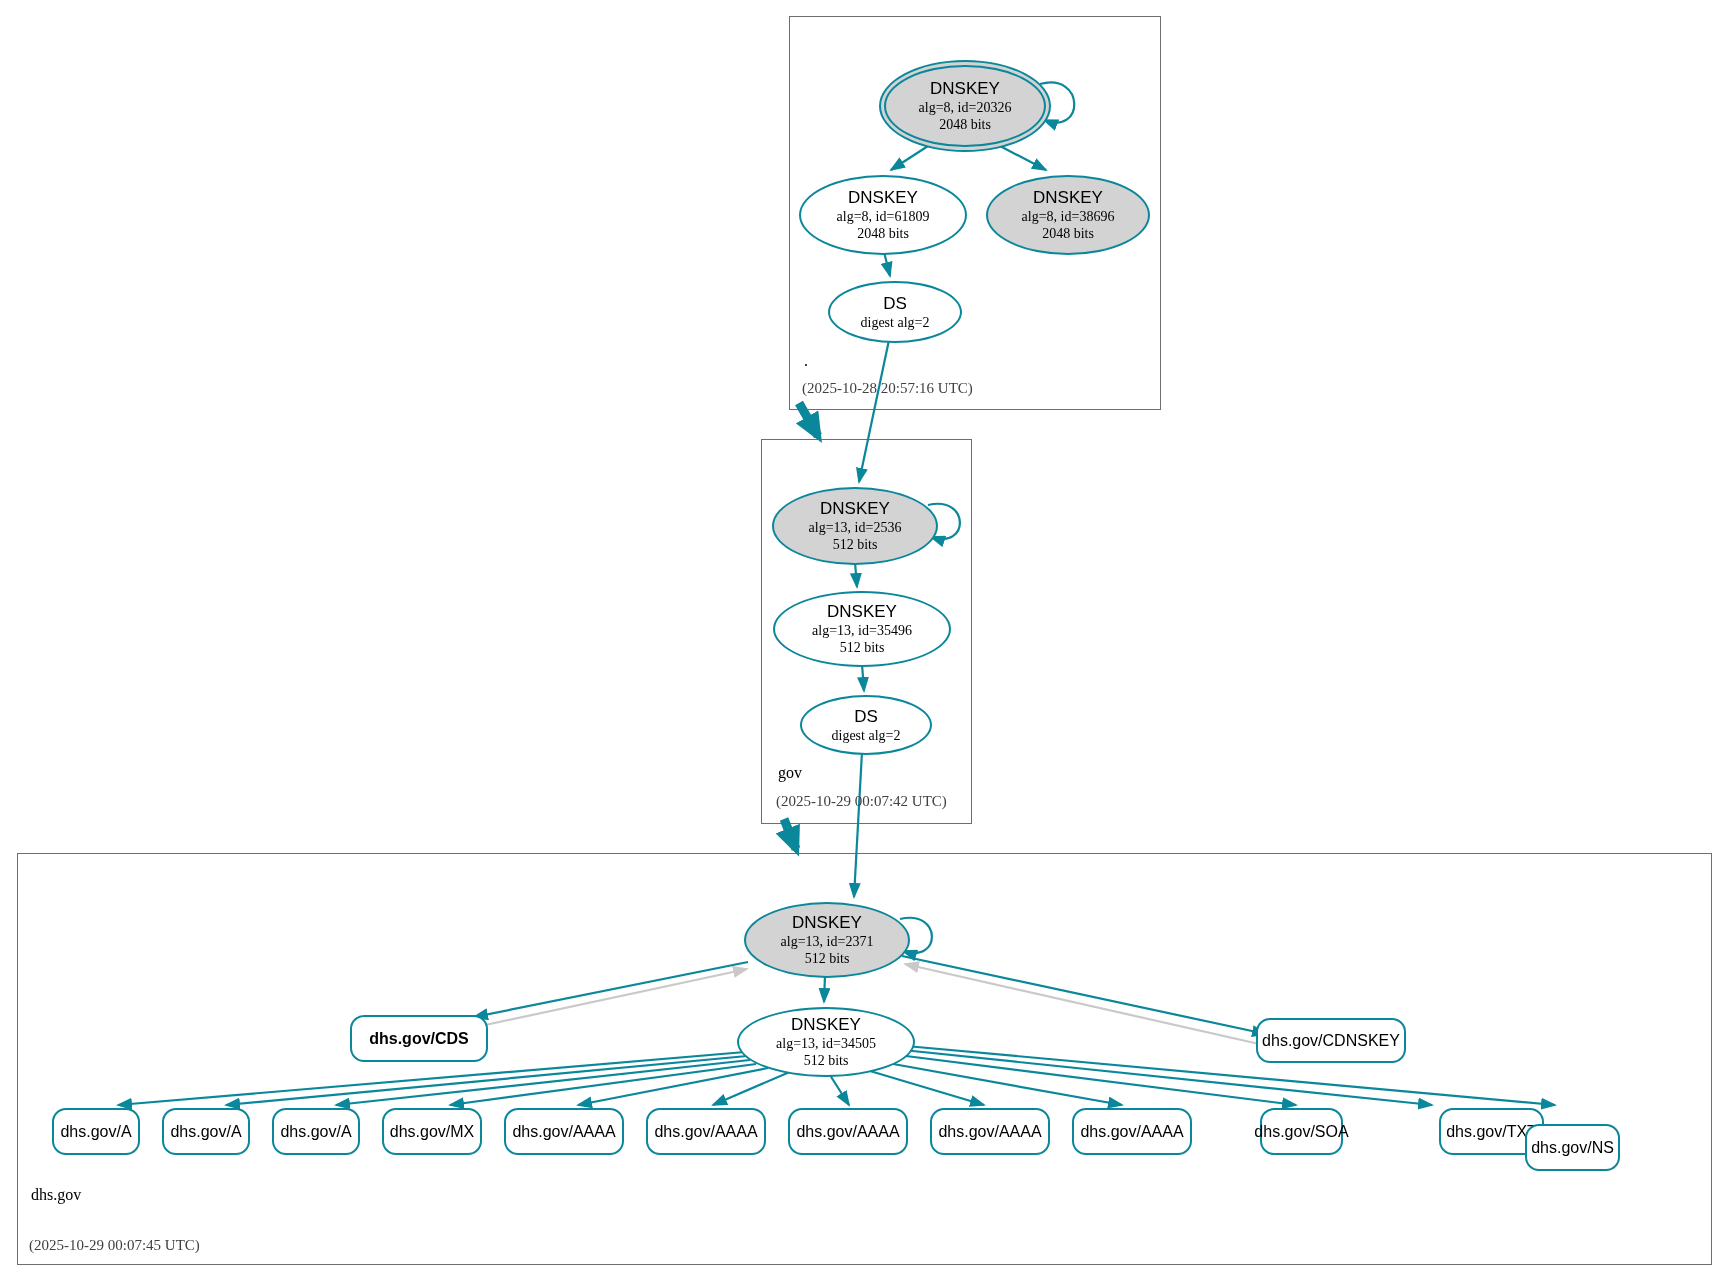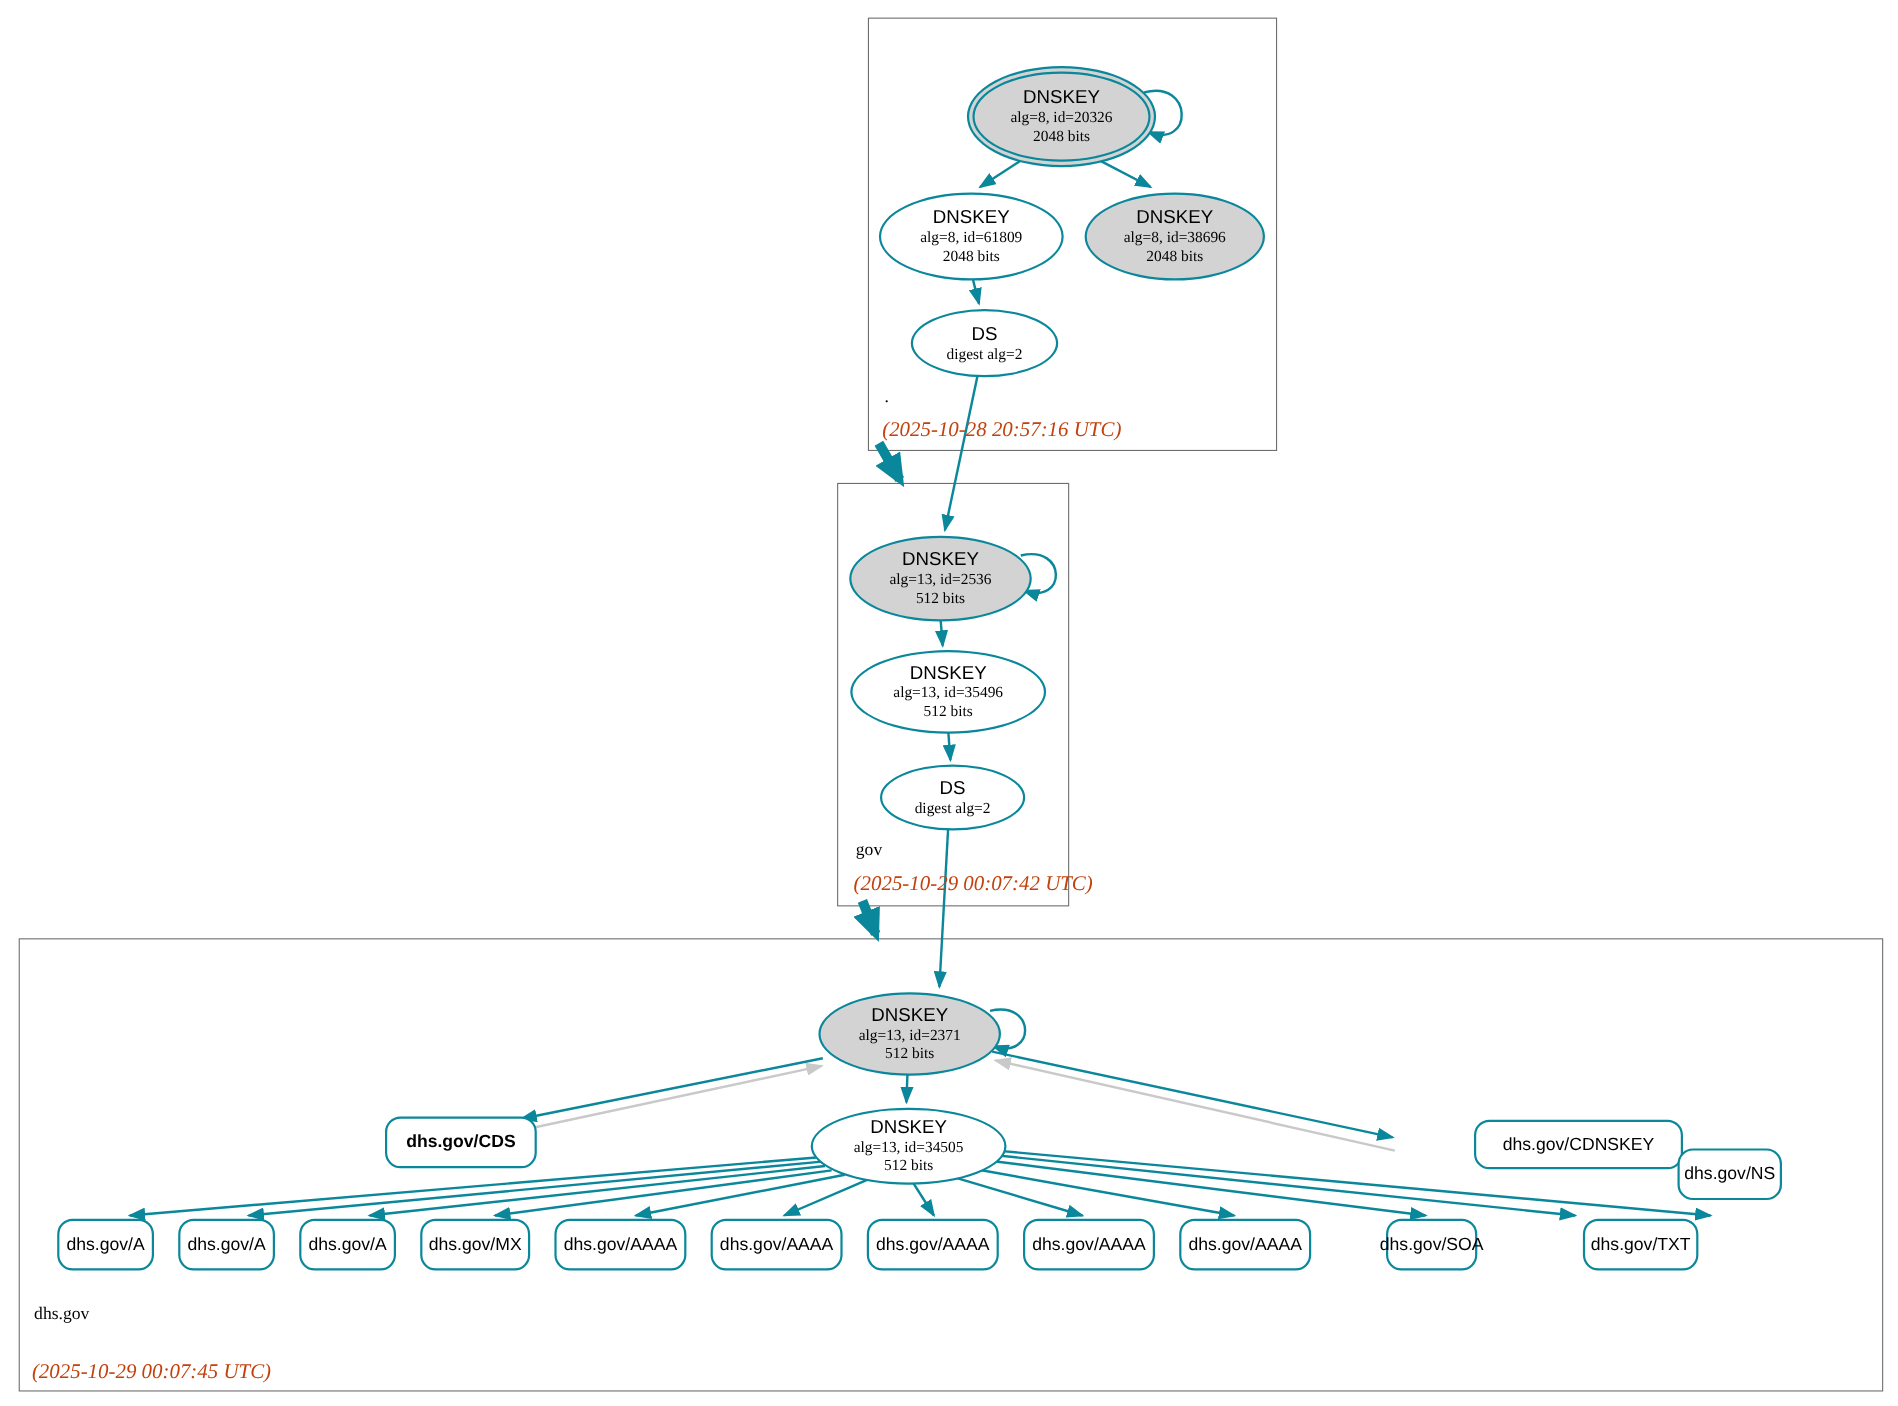--- a/index.html
+++ b/index.html
@@ -18,21 +18,21 @@
   .ellipse.dbl{display:block;}
   .inner{position:absolute;inset:3px;border:2.5px solid var(--teal);border-radius:50%;
          display:flex;flex-direction:column;align-items:center;justify-content:center;text-align:center;}
   .nt{font-family:"Liberation Sans",sans-serif;font-size:17px;line-height:20px;color:#000;}
   .ns{font-family:"Liberation Serif",serif;font-size:14px;line-height:17px;color:#000;}
   .rr{position:absolute;height:47px;border:2.2px solid var(--teal);border-radius:14px;
       background:#fff;z-index:3;display:flex;align-items:center;justify-content:center;
       font-family:"Liberation Sans",sans-serif;font-size:16px;color:#000;white-space:nowrap;
       box-sizing:border-box;}
   .zlabel{position:absolute;font-family:"Liberation Serif",serif;font-size:16px;color:#000;z-index:4;}
-  .ztime{position:absolute;font-family:"Liberation Serif",serif;font-size:19px;color:#c2410c;z-index:4;font-style:italic;}
+  .ztime{position:absolute;font-family:"Liberation Serif",serif;font-size:15px;color:#404040;z-index:4;}
 </style>
 </head>
 <body>
 
 <div class="box" style="left:789px;top:16px;width:370px;height:392px;"></div>
 <div class="box" style="left:761px;top:439px;width:209px;height:383px;"></div>
 <div class="box" style="left:17px;top:853px;width:1693px;height:410px;"></div>
 
 <svg id="edges" width="1725" height="1278" viewBox="0 0 1725 1278">
   <defs>
@@ -137,29 +137,29 @@
   <div class="nt">DNSKEY</div>
   <div class="ns">alg=13, id=2371</div>
   <div class="ns">512 bits</div>
 </div>
 <div class="ellipse" style="left:737px;top:1007px;width:174px;height:66px;">
   <div class="nt">DNSKEY</div>
   <div class="ns">alg=13, id=34505</div>
   <div class="ns">512 bits</div>
 </div>
 <div class="rr" style="left:350px;top:1015px;width:138px;font-weight:bold;">dhs.gov/CDS</div>
-<div class="rr" style="left:1340px;top:1018px;width:190px;height:45px;">dhs.gov/CDNSKEY</div>
+<div class="rr" style="left:1256px;top:1018px;width:150px;height:45px;">dhs.gov/CDNSKEY</div>
 
 <div class="rr" style="left:52px;top:1108px;width:88px;">dhs.gov/A</div>
 <div class="rr" style="left:162px;top:1108px;width:88px;">dhs.gov/A</div>
 <div class="rr" style="left:272px;top:1108px;width:88px;">dhs.gov/A</div>
 <div class="rr" style="left:382px;top:1108px;width:100px;">dhs.gov/MX</div>
 <div class="rr" style="left:504px;top:1108px;width:120px;">dhs.gov/AAAA</div>
 <div class="rr" style="left:646px;top:1108px;width:120px;">dhs.gov/AAAA</div>
 <div class="rr" style="left:788px;top:1108px;width:120px;">dhs.gov/AAAA</div>
 <div class="rr" style="left:930px;top:1108px;width:120px;">dhs.gov/AAAA</div>
 <div class="rr" style="left:1072px;top:1108px;width:120px;">dhs.gov/AAAA</div>
 <div class="rr" style="left:1260px;top:1108px;width:83px;">dhs.gov/SOA</div>
 <div class="rr" style="left:1395px;top:1108px;width:105px;margin-left:44px;">dhs.gov/TXT</div>
-<div class="rr" style="left:1525px;top:1044px;width:95px;">dhs.gov/NS</div>
+<div class="rr" style="left:1525px;top:1124px;width:95px;">dhs.gov/NS</div>
 
 <div class="zlabel" style="left:31px;top:1186px;">dhs.gov</div>
 <div class="ztime" style="left:29px;top:1237px;text-align:right;">(2025-10-29 00:07:45 UTC)</div>
 
 </body></html>

